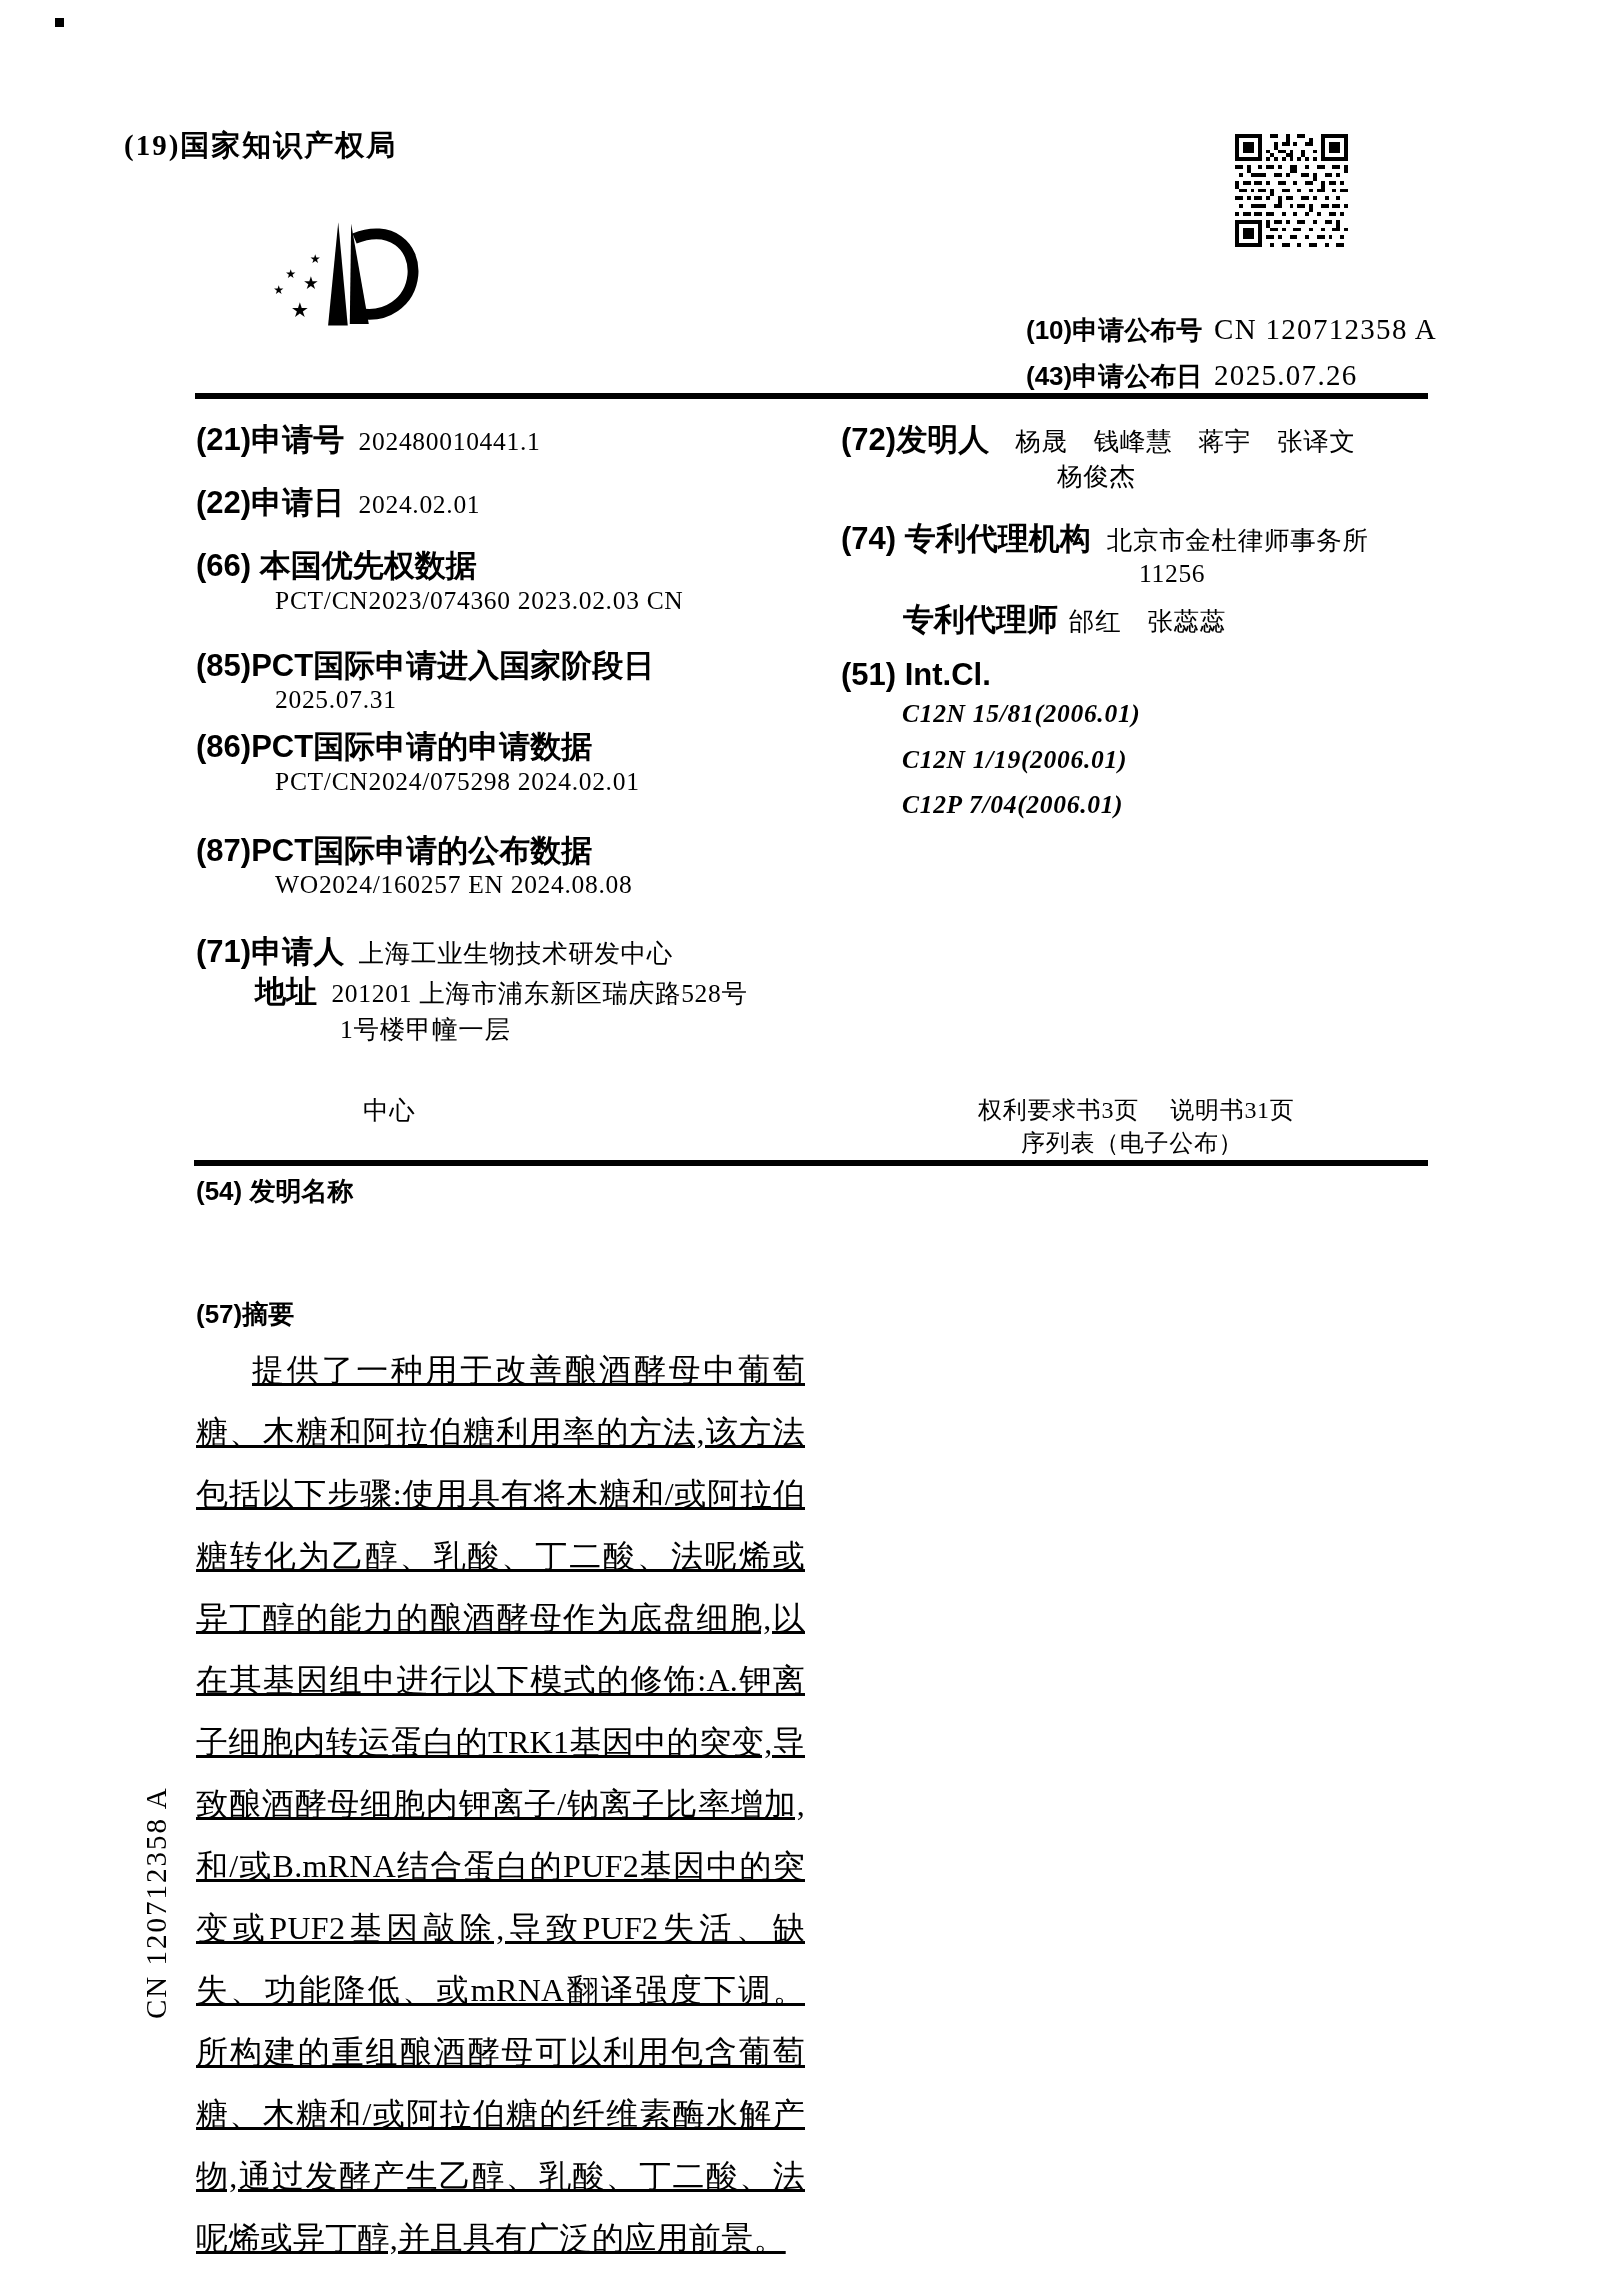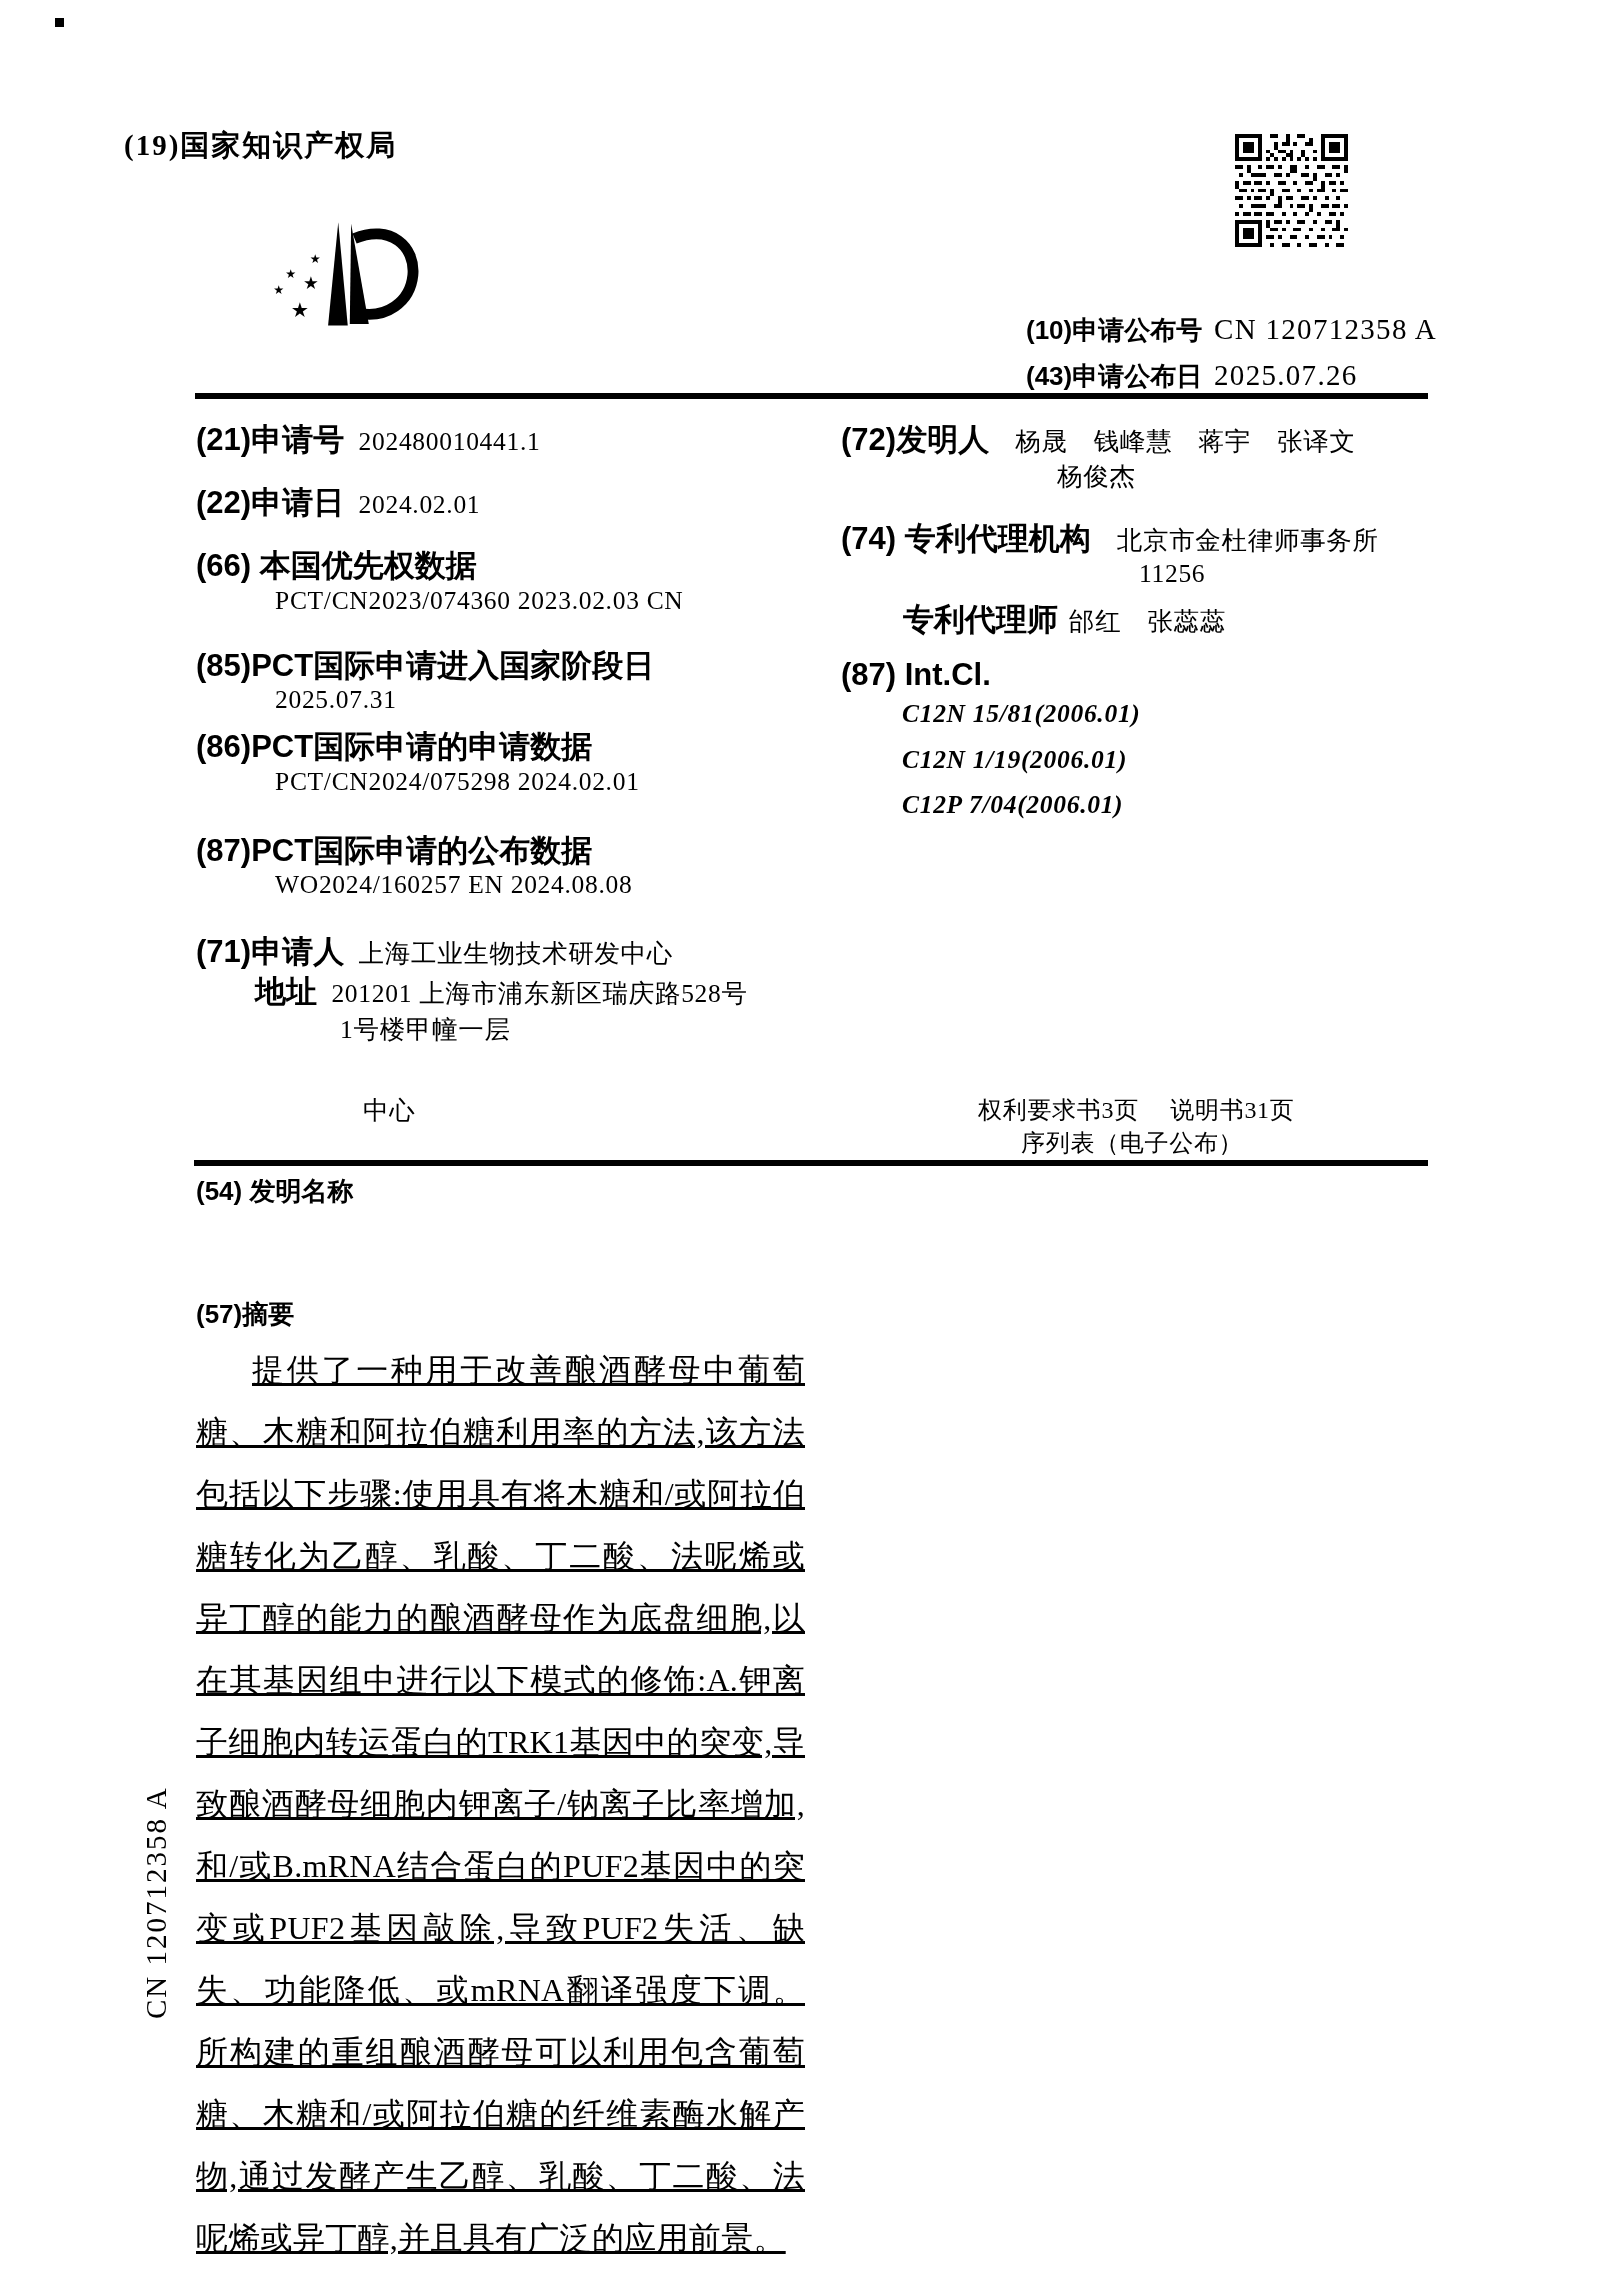--- a/index.html
+++ b/index.html
@@ -128,28 +128,28 @@
     <span class="lbl">地址</span><span class="val">201201 上海市浦东新区瑞庆路528号</span>
   </div>
   <div class="cont" style="left:340px; top:1012px;">1号楼甲幢一层</div>
   <div class="cont" style="left:363px; top:1093px;">中心</div>
 
   <div class="row" style="left:841px; top:419px;">
     <span class="lbl">(72)发明人</span><span class="val" style="margin-left:26px;">杨晟　钱峰慧　蒋宇　张译文</span>
   </div>
   <div class="cont" style="left:1057px; top:459px;">杨俊杰</div>
   <div class="row" style="left:841px; top:518px;">
-    <span class="lbl">(74) 专利代理机构</span><span class="val" style="margin-left:26px;">北京市金杜律师事务所</span>
+    <span class="lbl">(74) 专利代理机构</span><span class="val" style="margin-left:16px;">北京市金杜律师事务所</span>
   </div>
   <div class="cont" style="left:1139px; top:559px;">11256</div>
   <div class="row" style="left:903px; top:599px;">
     <span class="lbl">专利代理师</span><span class="val" style="margin-left:11px;">邰红　张蕊蕊</span>
   </div>
   <div class="row" style="left:841px; top:657px;">
-    <span class="lbl">(87) Int.Cl.</span>
+    <span class="lbl">(51) Int.Cl.</span>
   </div>
   <div class="abs ipc" style="left:902px; top:699px;">C12N 15/81(2006.01)</div>
   <div class="abs ipc" style="left:902px; top:745px;">C12N 1/19(2006.01)</div>
   <div class="abs ipc" style="left:902px; top:790px;">C12P 7/04(2006.01)</div>
 
   <div class="abs pages" style="left:978px; top:1094px;">权利要求书3页　 说明书31页</div>
   <div class="abs pages" style="left:1021px; top:1127px;">序列表（电子公布）</div>
 
   <div class="rule" style="left:194px; top:1160px; width:1234px;"></div>
 

